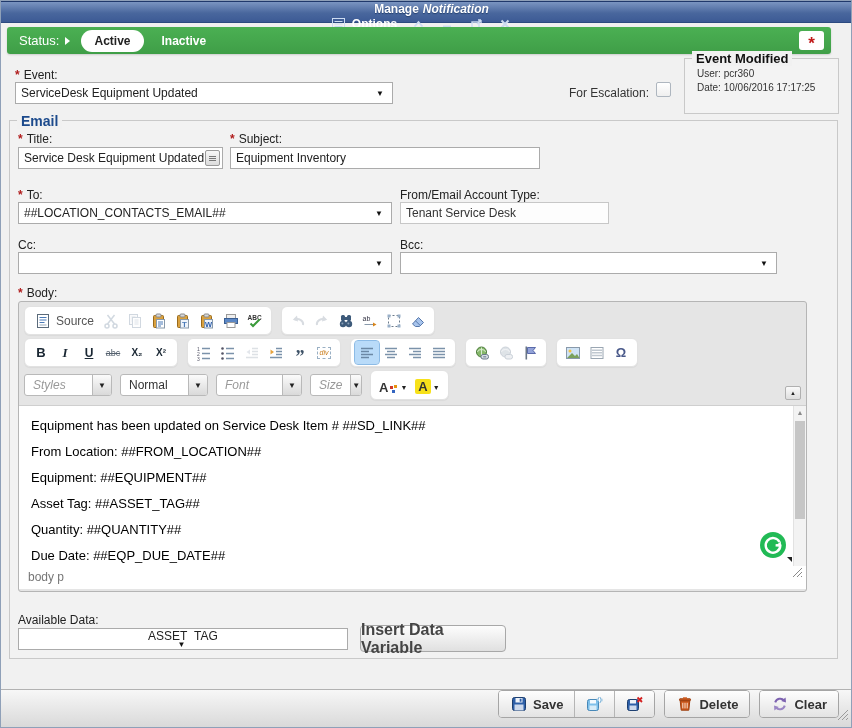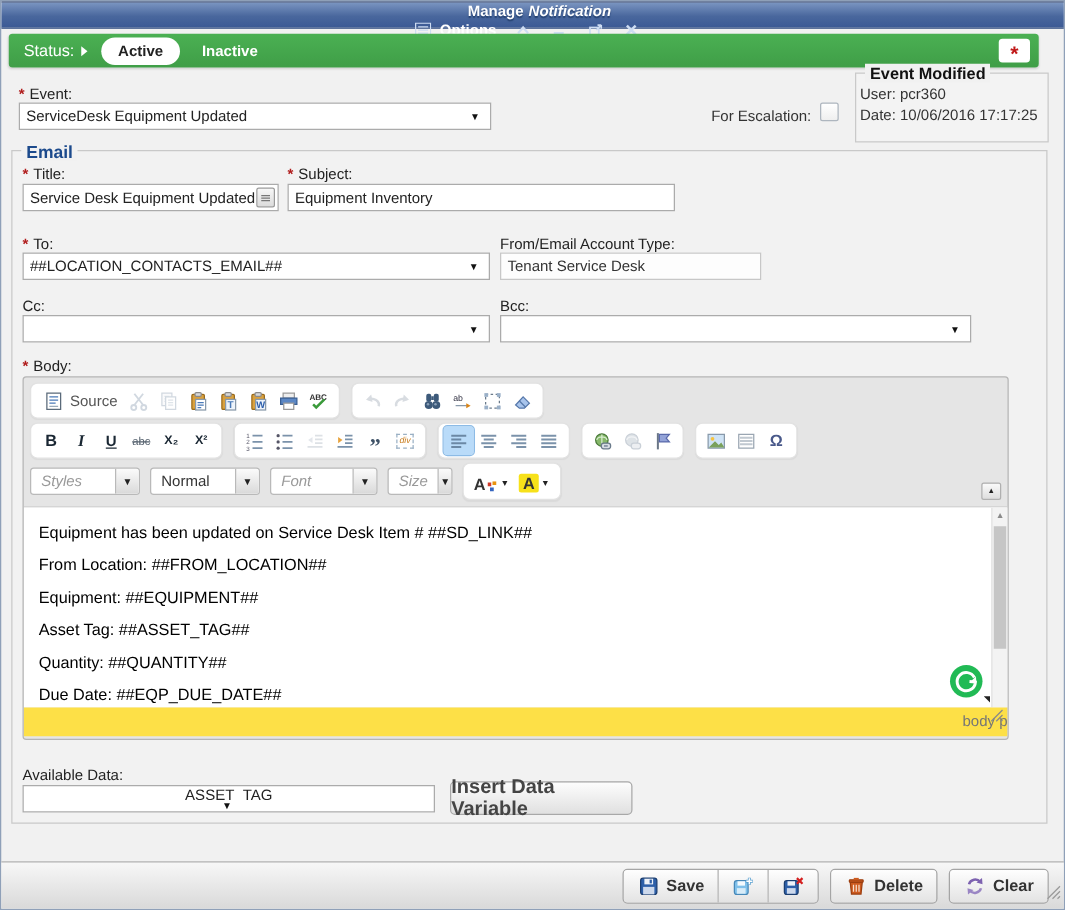--- a/index.html
+++ b/index.html
@@ -55,21 +55,21 @@
   #event-combo { left:14px; top:81px; width:378px; }
 
   #esc-label { left:520px; top:85px; width:128px; text-align:right; color:#333; }
   #esc-check { position:absolute; left:655px; top:81px; width:15px; height:15px;
     border:1px solid #aeb6bf; border-radius:2px; background:linear-gradient(#fff,#efefef); }
 
   .fieldset { position:absolute; border:1px solid #c9c9c9; background:#f3f3f3; }
   .legend { position:absolute; top:-8px; left:7px; background:#f1f1f1; padding:0 4px; font-size:13px; font-weight:bold; }
   #lastmod { left:683px; top:57px; width:155px; height:56px; }
   #lastmod .legend { color:#111; }
-  #lastmod .lm-line { font-size:12px; color:#333; margin:3px 0 0 3px; }
+  #lastmod .lm-line { font-size:10px; color:#333; margin:3px 0 0 12px; }
   #lastmod .lm-line:first-of-type { margin-top:9px; }
 
   #email-fs { left:8px; top:119px; width:829px; height:539px; background:#f2f2f2; }
   #email-fs .legend { color:#1c4a8c; font-size:14px; }
 
   .mini-btn { position:absolute; right:2px; top:2px; width:15px; height:16px;
     border:1px solid #9a9a9a; border-radius:2px; background:linear-gradient(#f7f7f7,#dcdcdc);
     display:flex; align-items:center; justify-content:center; }
 
   
@@ -112,33 +112,33 @@
   .ed-content { position:relative; height:160px; background:#fff; overflow:hidden; }
   #ed-body { padding:12px 20px 0 12px; }
   #ed-body p { font-size:13px; line-height:16px; color:#000; margin:0 0 10px; white-space:nowrap; }
   #ed-scroll { position:absolute; right:0; top:0; width:13px; height:160px; background:#f3f3f3; border-left:1px solid #e2e2e2; }
   #ed-scroll .up { text-align:center; font-size:7px; color:#8a8a8a; line-height:13px; }
   #ed-thumb { position:absolute; left:1px; right:1px; top:15px; height:98px; background:#c6c6c6; }
   #grammarly { position:absolute; right:17px; bottom:5px; width:30px; height:30px; }
   .gram-caret { position:absolute; right:14px; bottom:4px; width:0; height:0;
     border-top:5px solid #222; border-left:5px solid transparent; }
 
-  .ed-status { position:relative; height:23px; background:#fde047; font-size:12px; color:#767676; line-height:23px; padding-left:16px;text-align:right; }
+  .ed-status { position:relative; height:23px; background:#ffffff; font-size:12px; color:#767676; line-height:23px; padding-left:9px; }
   .grip { position:absolute; right:3px; bottom:3px; }
 
   #avail-label { left:8px; top:492px; }
   #avail-combo { left:8px; top:507px; width:330px;flex-direction:column; }
   #insert-btn { position:absolute; left:350px; top:504px; width:146px; height:27px;
     border:1px solid #a8a8a8; border-radius:4px; background:linear-gradient(#fdfdfd,#e0e0e0);
     font-size:16px; font-weight:bold; color:#444; display:flex; align-items:center; justify-content:center; }
 
   
   #footer { position:absolute; left:0; bottom:0; width:852px; height:38px;
     background:linear-gradient(#f7f7f7,#d9d9d9); border-top:1px solid #b2b2b2;
-    display:flex; align-items:center; justify-content:flex-end; gap:9px; padding-right:14px; }
+    display:flex; align-items:flex-start; justify-content:flex-end; gap:9px; padding-right:14px; }
   .btngroup { display:flex; border:1px solid #a5a5a5; border-radius:4px; overflow:hidden; background:#eee; }
   .fbtn { display:flex; align-items:center; gap:6px; padding:4px 11px; height:26px;
     background:linear-gradient(#fefefe,#e3e3e3); border-left:1px solid #b5b5b5;
     font-size:13px; font-weight:bold; color:#333; white-space:nowrap; }
   .fbtn:first-child { border-left:none; }
   #win-grip { position:absolute; right:2px; bottom:2px; }
 </style>
 </head>
 <body>
 

